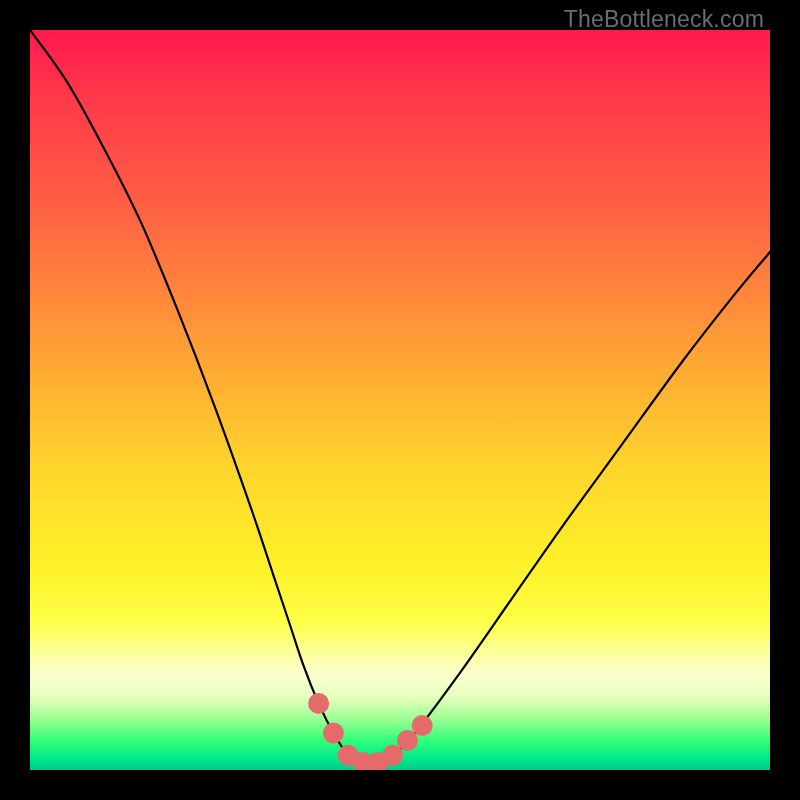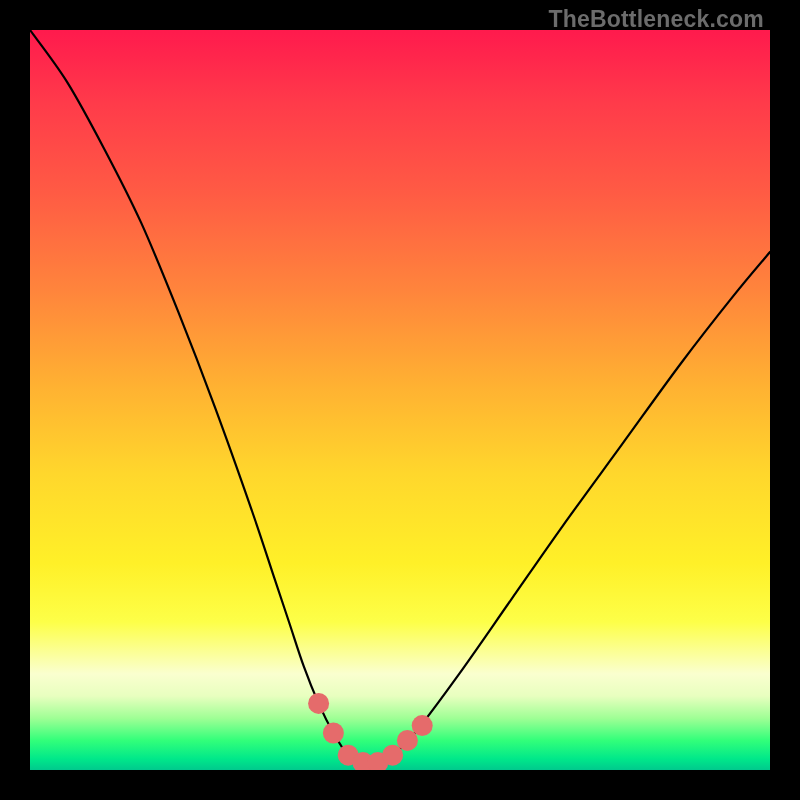--- a/index.html
+++ b/index.html
@@ -39,21 +39,21 @@
       #00e88a 98.5%,
       #00c98d 100%
     );
   }
   .watermark {
     position: absolute;
     top: 6px;
     right: 36px;
     color: #6c6c6c;
     font-size: 23px;
-    font-weight: 700;
+    font-weight: 400;
     letter-spacing: 0.2px;
     user-select: none;
   }
   svg.curve {
     position: absolute;
     left: 0; top: 0;
     width: 740px; height: 740px;
   }
 </style>
 </head>

